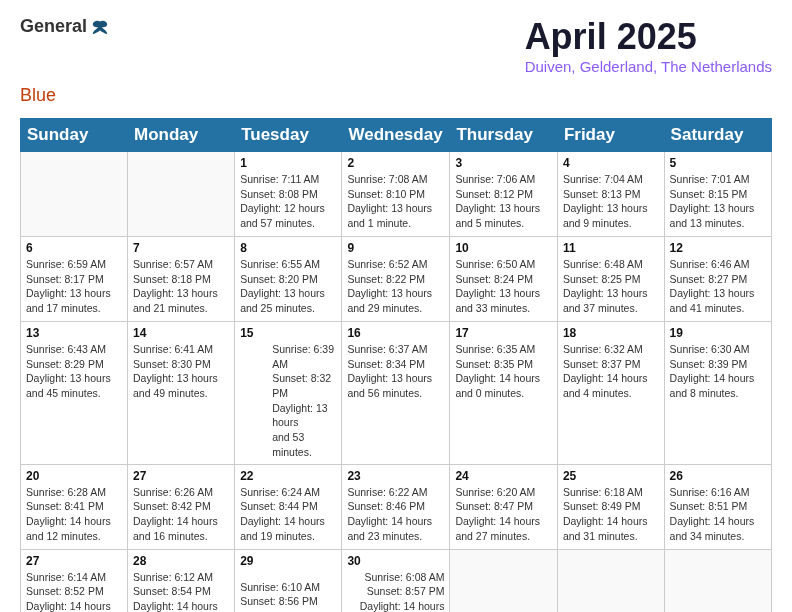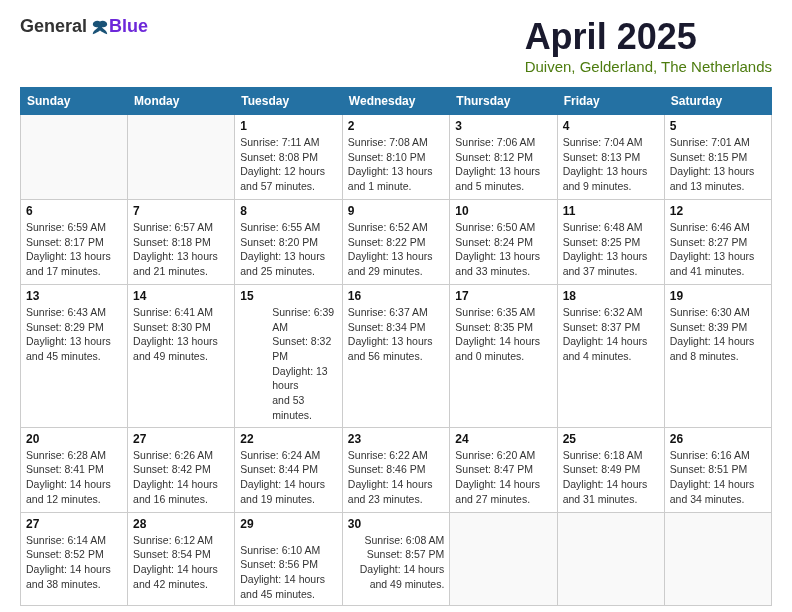--- a/index.html
+++ b/index.html
@@ -11,67 +11,68 @@
       padding: 16px 20px;
     }
     .header-section {
       display: flex;
       justify-content: space-between;
       align-items: flex-start;
       margin-bottom: 12px;
     }
     .logo {
       display: flex;
-      flex-direction: row;
+      flex-direction: column;
       align-items: flex-start;
+      gap: 48px;
     }
     .logo-text {
       display: flex;
       align-items: center;
       gap: 2px;
     }
     .logo-general {
       font-size: 18px;
       font-weight: bold;
       color: #333;
     }
     .logo-blue {
       font-size: 18px;
-      font-weight: bold;
-      color: #6d28d9;
+      font-weight: normal;
+      color: #c2410c;
     }
     .logo-icon {
       width: 18px;
       height: 18px;
       display: inline-block;
       margin-left: 2px;
     }
     .title-area {
       text-align: left;
     }
     .month-title {
       font-size: 36px;
       font-weight: bold;
       color: #1a1a2e;
     }
     .location {
       font-size: 15px;
-      color: #4d7c0f;
+      color: #8b5cf6;
     }
     .calendar-table {
       width: 100%;
       border-collapse: collapse;
       font-size: 11px;
     }
     .calendar-table th {
       background-color: #2471a3;
       color: white;
       text-align: left;
       padding: 6px 6px;
-      font-size: 12px;
+      font-size: 17px;
       font-weight: bold;
       border: 1px solid #2471a3;
     }
     .calendar-table td {
       border: 1px solid #ccc;
       vertical-align: top;
       padding: 4px 5px;
       width: 108px;
       min-height: 80px;
       background: #fff;

